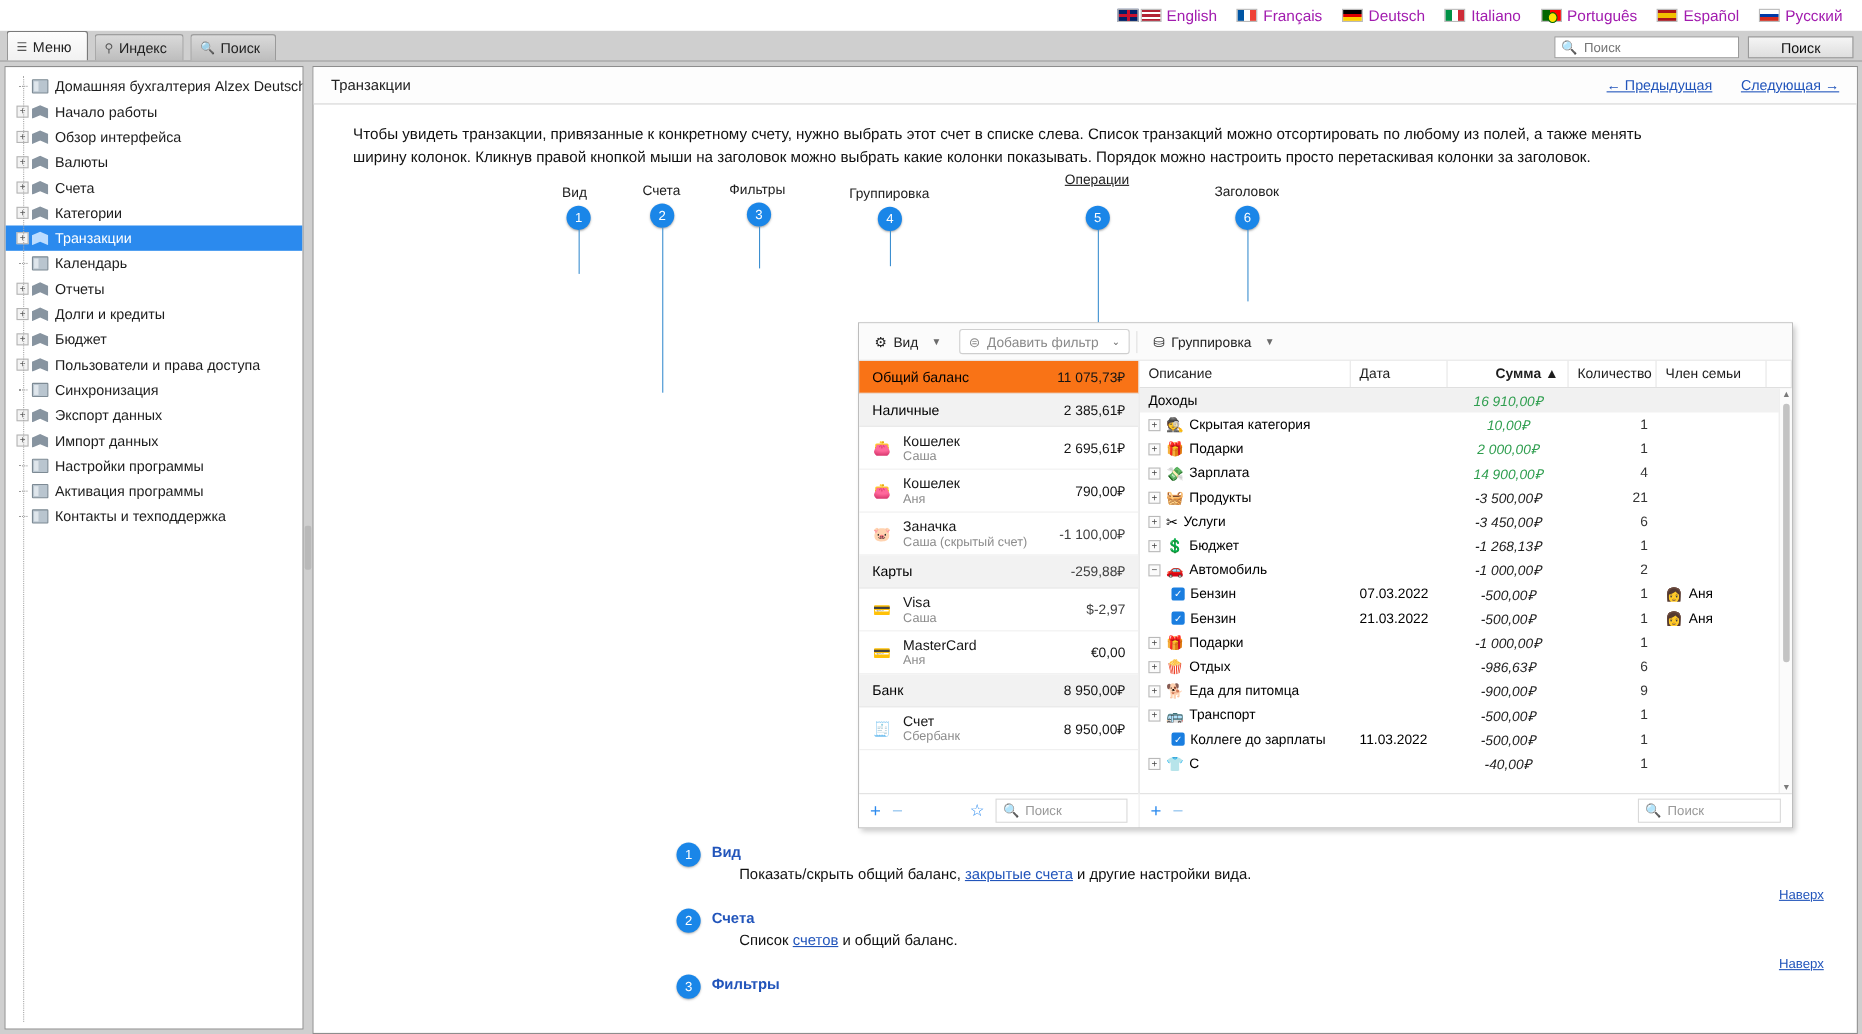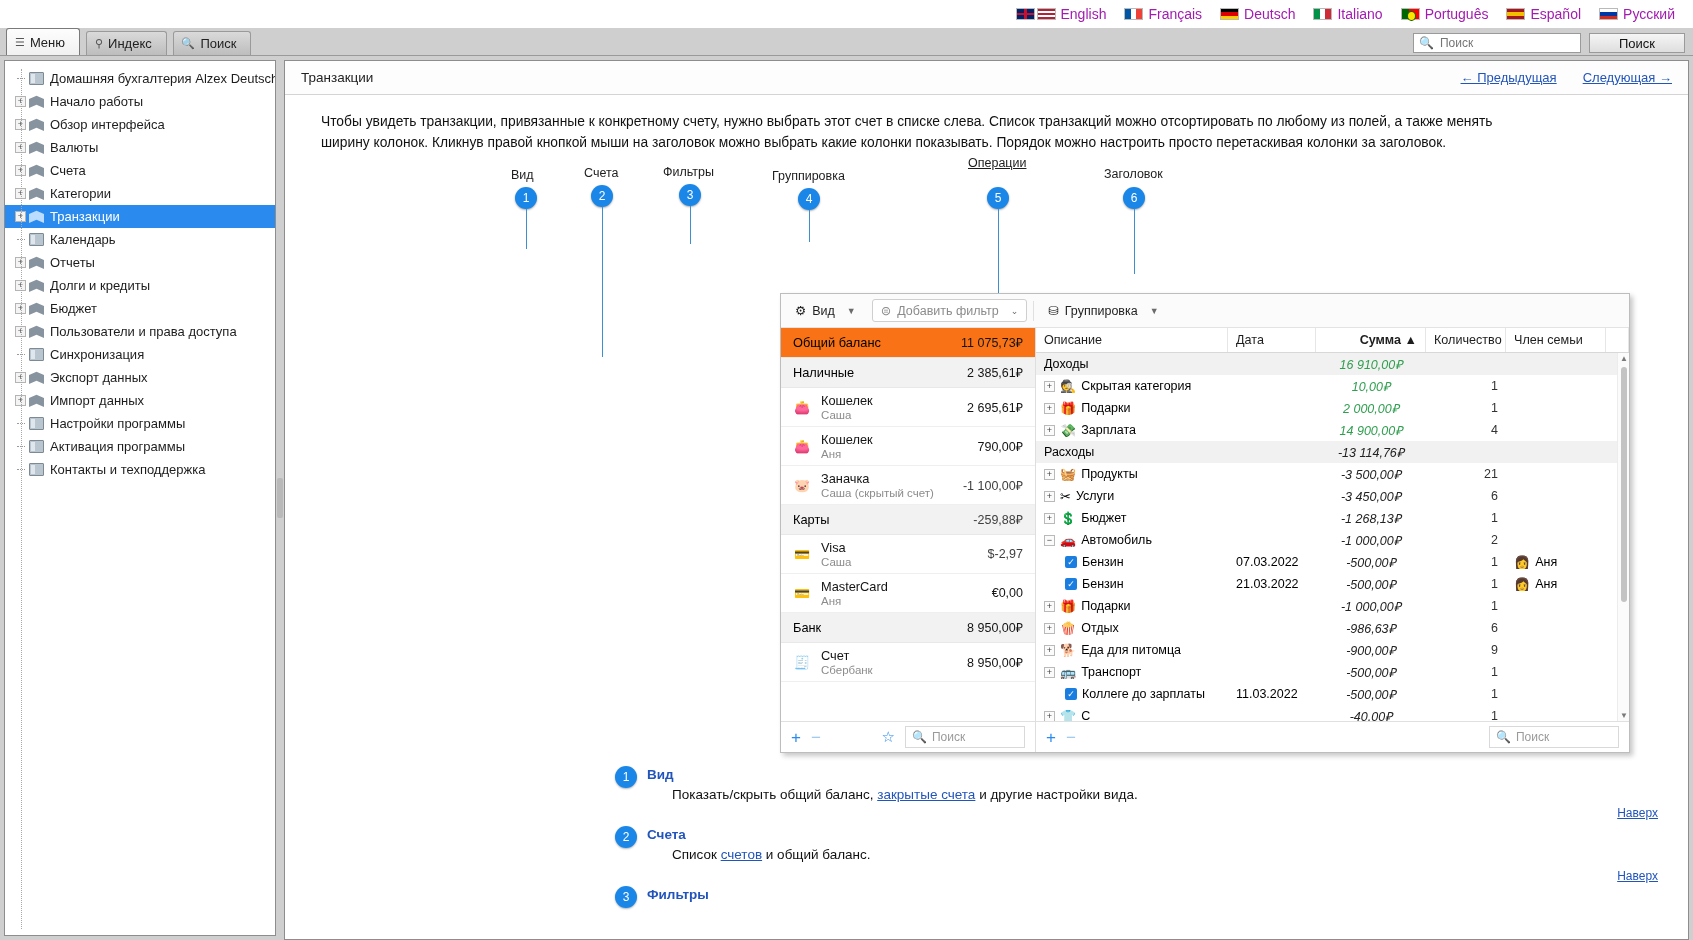--- a/index.html
+++ b/index.html
@@ -651,31 +651,20 @@
                     <span class="emo">💸</span>
                     <span>Зарплата</span>
                   </div>
                   <div class="c c-date"></div>
                   <div class="c c-sum sum-pos">14 900,00₽</div>
                   <div class="c c-qty">4</div>
                   <div class="c c-fam">
                     <span></span>
                   </div>
                 </div>
-                <div class="tx-row group">
-                  <div class="c c-desc">
-                    <span>Расходы</span>
-                  </div>
-                  <div class="c c-date"></div>
-                  <div class="c c-sum sum-neg">-13 114,76₽</div>
-                  <div class="c c-qty"></div>
-                  <div class="c c-fam">
-                    <span></span>
-                  </div>
-                </div>
                 <div class="tx-row">
                   <div class="c c-desc">
                     <span class="pm">+</span>
                     <span class="emo">🧺</span>
                     <span>Продукты</span>
                   </div>
                   <div class="c c-date"></div>
                   <div class="c c-sum sum-neg">-3 500,00₽</div>
                   <div class="c c-qty">21</div>
                   <div class="c c-fam">

